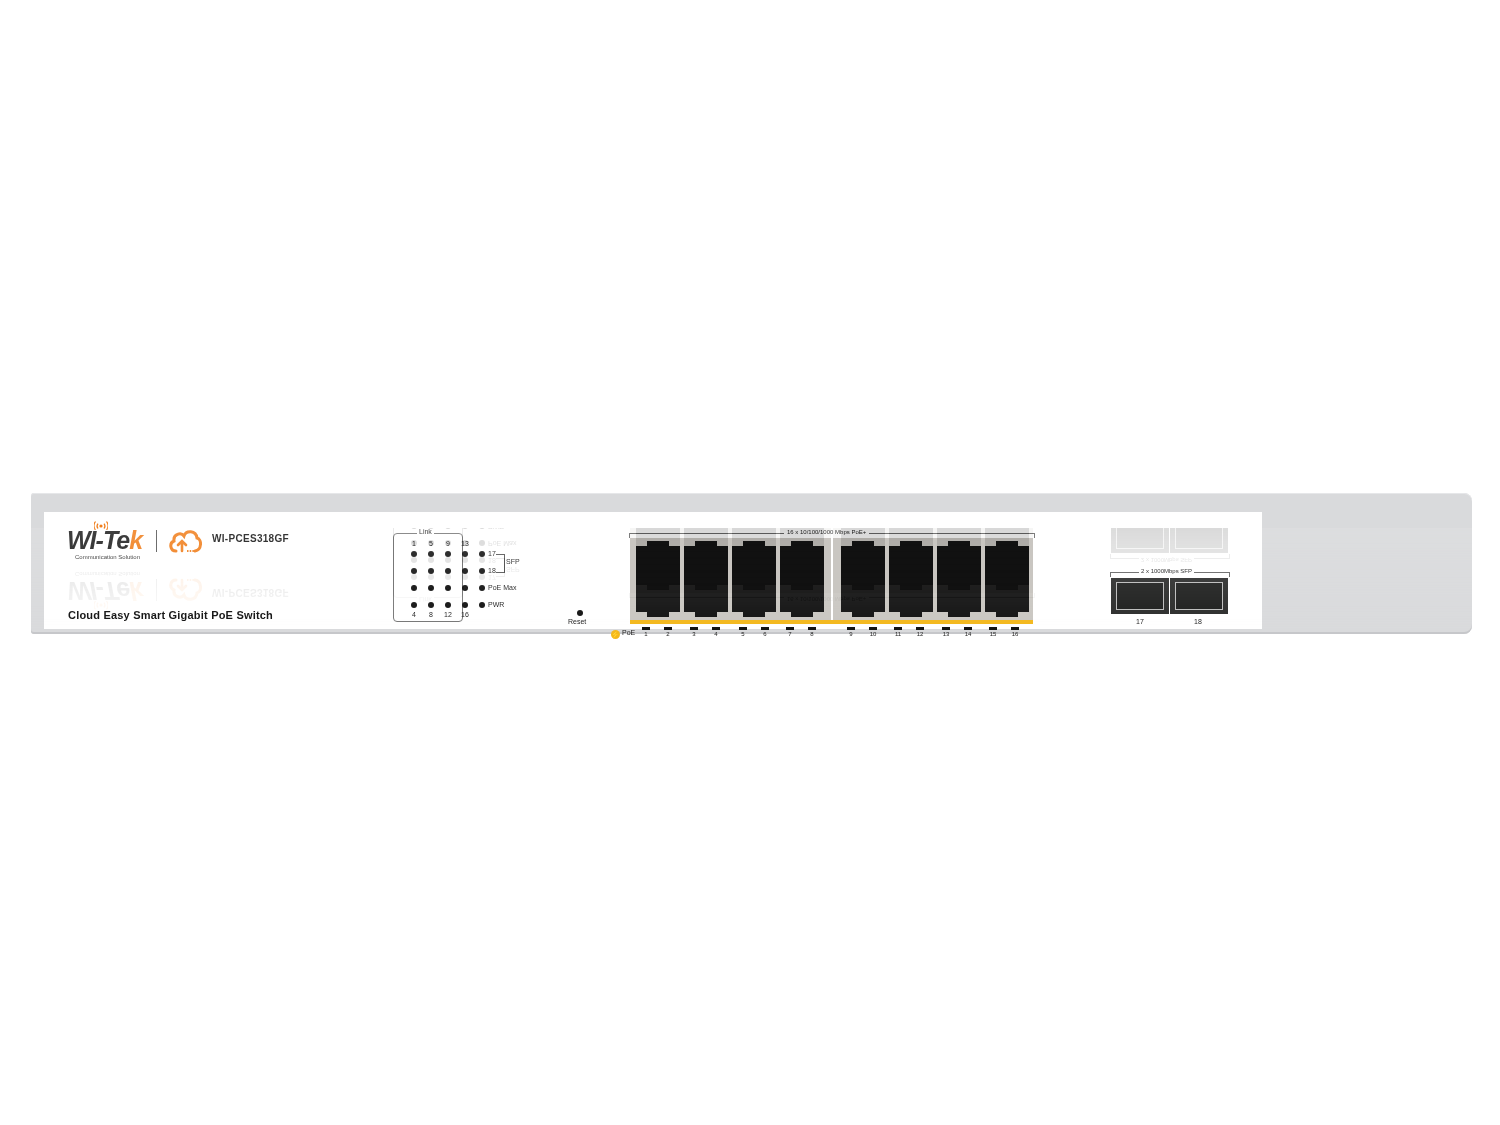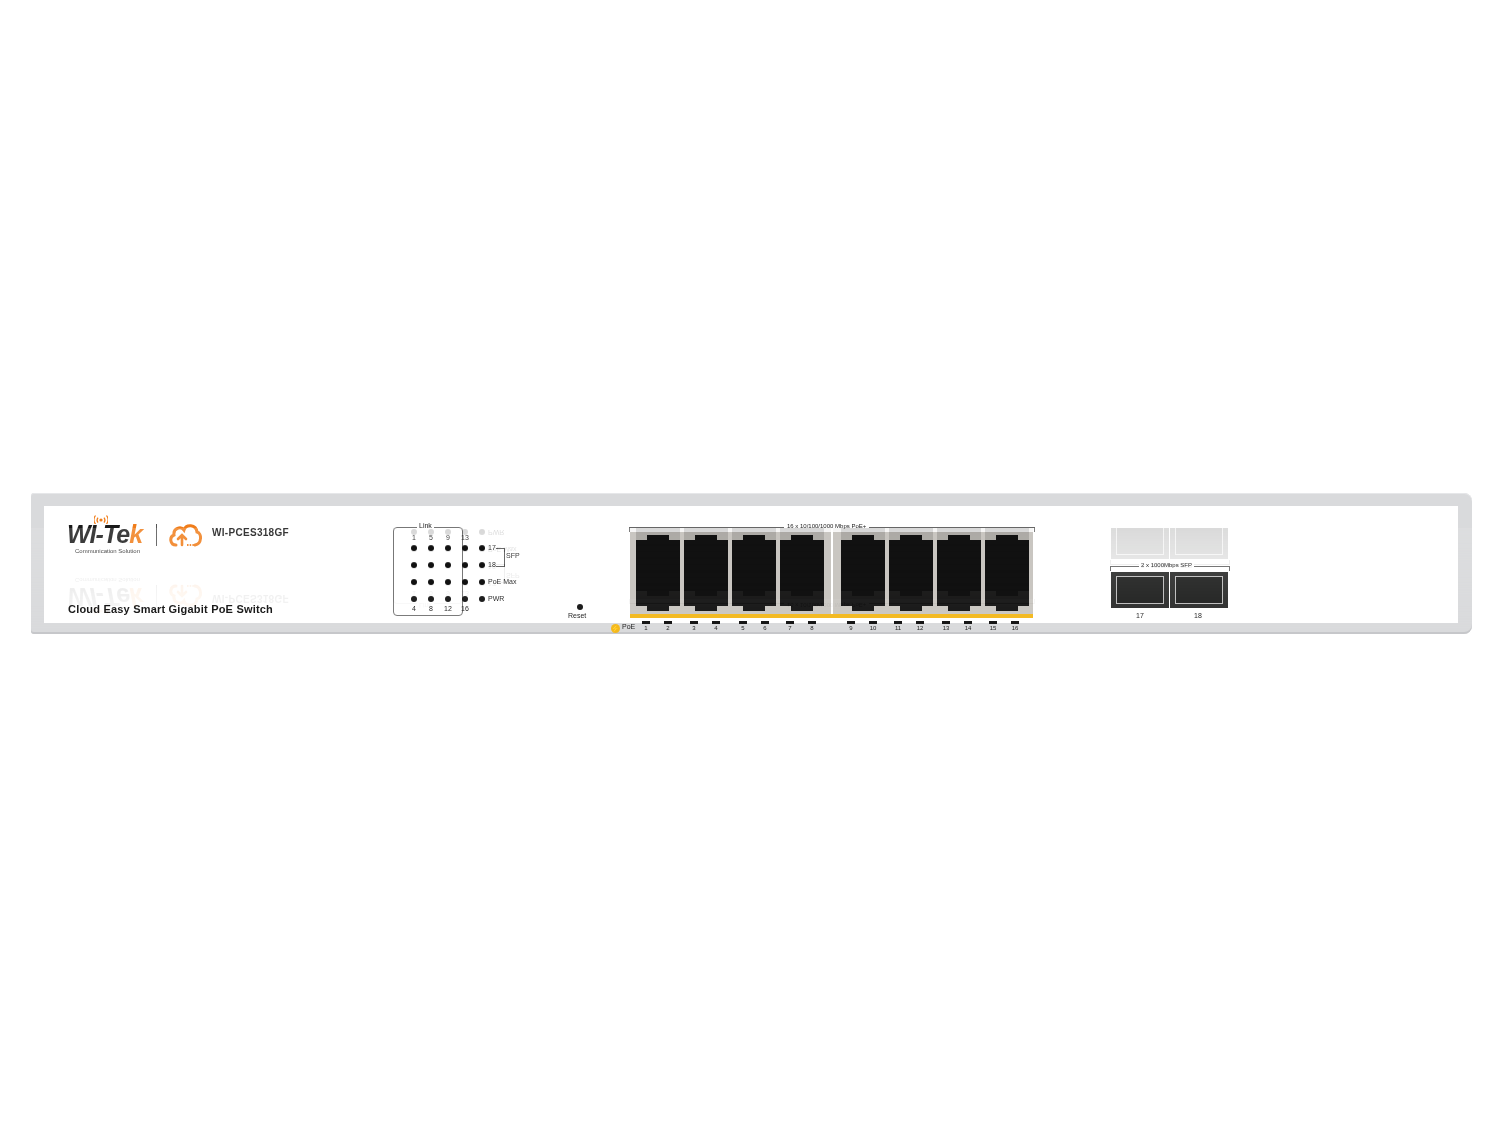--- a/index.html
+++ b/index.html
@@ -1,20 +1,20 @@
 <!DOCTYPE html>
 <html><head>
 <meta charset="utf-8">
 <style>
   html, body { margin:0; padding:0; background:#ffffff; }
   body { width:1500px; height:1125px; position:relative; overflow:hidden; font-family:"Liberation Sans", sans-serif; }
   .stage { position:absolute; left:0; top:0; width:1500px; height:1125px; }
   .device { position:absolute; left:31px; top:493px; width:1441px; height:141px; }
   .frame { position:absolute; left:0; top:0; width:1441px; height:141px; background:#d9dadc; border-radius:3px 8px 8px 3px; box-shadow: inset 0 -2px 0 #c6c7ca, inset 0 1px 0 #e6e7e9; }
-  .panel { position:absolute; left:13px; top:13px; width:1414px; height:117px; background:#ffffff; }
+  .panel { position:absolute; left:13px; top:19px; width:1218px; height:117px; background:#ffffff; }
   .logo-wi { position:absolute; left:23px; top:14px; font-weight:bold; font-style:italic; font-size:25px; color:#1a1a1a; letter-spacing:-1px; }
   .logo-wi .tek { color:#1a1a1a; }
   .logo-wi .k { color:#f07d1a; }
   .logo-waves { position:absolute; left:50px; top:8px; width:14px; height:10px; }
   .logo-sub { position:absolute; left:31px; top:42px; font-size:6px; color:#333; }
   .logo-sep { position:absolute; left:112px; top:18px; width:1px; height:22px; background:#555; }
   .cloud-icon { position:absolute; left:124px; top:15px; width:34px; height:28px; }
   .model { position:absolute; left:168px; top:21px; font-size:10px; font-weight:bold; color:#111; letter-spacing:0.3px; }
   .product { position:absolute; left:24px; top:97px; font-size:11px; font-weight:bold; color:#111; letter-spacing:0.2px; }
   .link-box { position:absolute; left:349px; top:21px; width:68px; height:87px; border:1px solid #777; border-radius:4px; }

